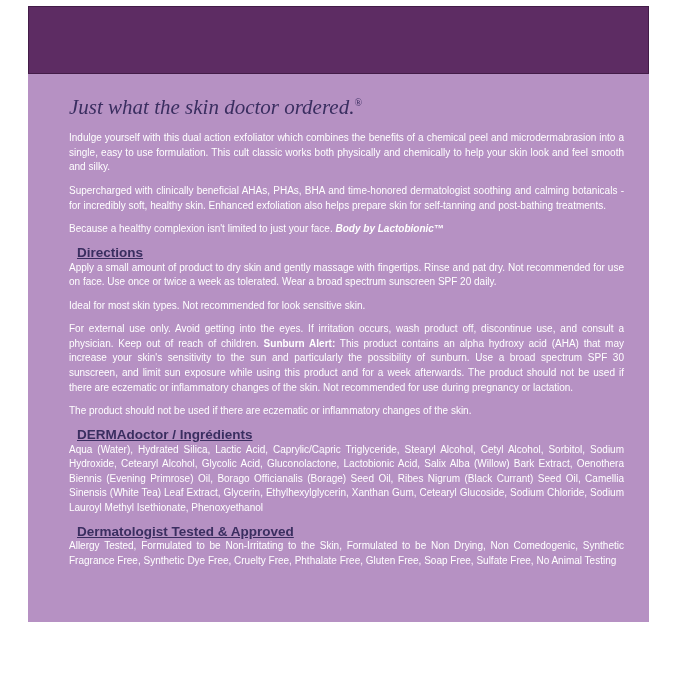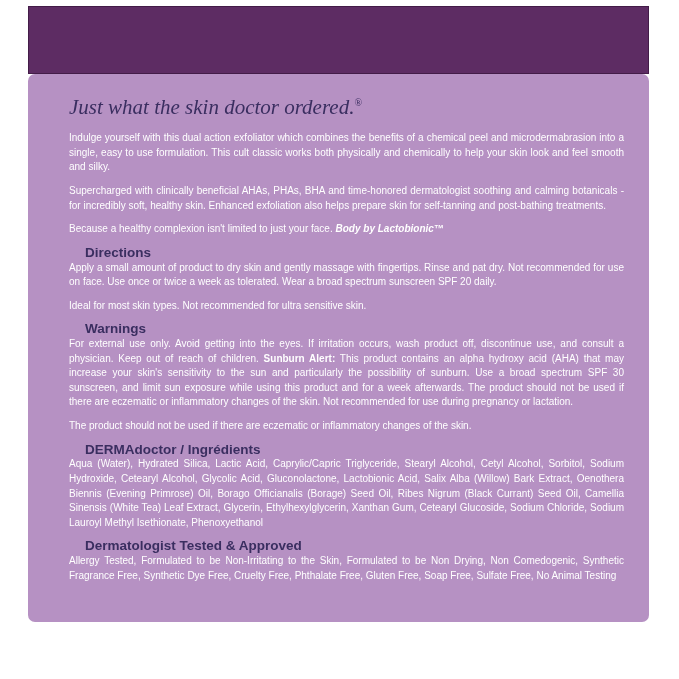--- a/index.html
+++ b/index.html
@@ -27,21 +27,20 @@
   .panel {
     position: absolute;
     left: 28px;
     top: 74px;
     width: 621px;
     height: 548px;
     box-sizing: border-box;
     background: var(--panel, #b691c3);
     padding: 21px 25px 0 41px;
     overflow: hidden;
-    border-radius: 7px;
   }
   .tagline {
     color: var(--heading, #3a2e60);
     font-family: "Liberation Serif", serif;
     font-style: italic;
     font-size: 21px;
     line-height: 1.15;
     margin: 0 0 12px 0;
   }
   .tagline sup {
@@ -51,27 +50,28 @@
   }
   .panel p {
     margin: 0 0 9px 0;
     color: var(--text, #ffffff);
     font-family: Liberation Sans, sans-serif;
     font-size: 10px;
     line-height: 14.6px;
     text-align: justify;
   }
   .panel h2 {
-    margin: 9px 0 0 16px;
+    margin: 9px 0 0 8px;
     color: var(--heading, #3a2e60);
     font-family: "Liberation Sans", sans-serif;
     font-weight: bold;
     font-size: 13.5px;
     line-height: 14.8px;
     text-align: left;
+    text-decoration: underline;
   }
   .brand {
     font-weight: bold;
     font-style: italic;
   }
   .alert {
     font-weight: bold;
     margin-top: 12px;
   }
 </style>
@@ -89,23 +89,22 @@
     <p>Indulge yourself with this dual action exfoliator which combines the benefits of a chemical peel and microdermabrasion into a single, easy to use formulation.  This cult classic works both physically and chemically to help your skin look and feel smooth and silky.</p>
 
     <p>Supercharged with clinically beneficial AHAs, PHAs, BHA and  time-honored dermatologist soothing and calming botanicals - for incredibly soft, healthy skin. Enhanced exfoliation also helps prepare skin for self-tanning and post-bathing treatments.</p>
 
     <p><span>Because a healthy complexion isn't limited to just your face. </span><span class="brand">Body by Lactobionic™</span></p>
 
     <h2>Directions</h2>
 
     <p>Apply a small amount of product to dry skin and gently massage with fingertips.  Rinse and pat dry. Not recommended for use on face.  Use once or twice a week as tolerated. Wear a broad spectrum sunscreen SPF 20 daily.</p>
 
-    <p>Ideal for most skin types.  Not recommended for ultra sensitive skin.</p>
+    <p>Ideal for most skin types.  Not recommended for look sensitive skin.</p>
 
-    <h2>Warnings</h2>
 
     <p><span>For external use only. Avoid getting into the eyes. If irritation occurs, wash product off, discontinue use, and consult a physician. Keep out of reach of children.  </span><span class="alert">Sunburn Alert:</span><span> This product contains an alpha hydroxy acid (AHA) that may increase your skin's sensitivity to the sun and particularly the possibility of sunburn.  Use a broad spectrum SPF 30 sunscreen, and limit sun exposure while using this product and for a week afterwards. The product should not be used if there are eczematic or inflammatory changes of the skin. Not recommended for use during pregnancy or lactation.</span></p>
 
     <p>The product should not be used if there are eczematic or inflammatory changes of the skin.</p>
 
     <h2>DERMAdoctor / Ingrédients</h2>
 
     <p>Aqua (Water), Hydrated Silica, Lactic Acid, Caprylic/Capric Triglyceride, Stearyl Alcohol, Cetyl Alcohol, Sorbitol, Sodium Hydroxide, Cetearyl Alcohol, Glycolic Acid, Gluconolactone, Lactobionic Acid, Salix Alba (Willow) Bark Extract, Oenothera Biennis (Evening Primrose) Oil, Borago Officianalis (Borage) Seed Oil, Ribes Nigrum (Black Currant) Seed Oil, Camellia Sinensis (White Tea) Leaf Extract, Glycerin, Ethylhexylglycerin, Xanthan Gum, Cetearyl Glucoside, Sodium Chloride, Sodium Lauroyl Methyl Isethionate, Phenoxyethanol</p>
 
     <h2>Dermatologist Tested &amp; Approved</h2>

